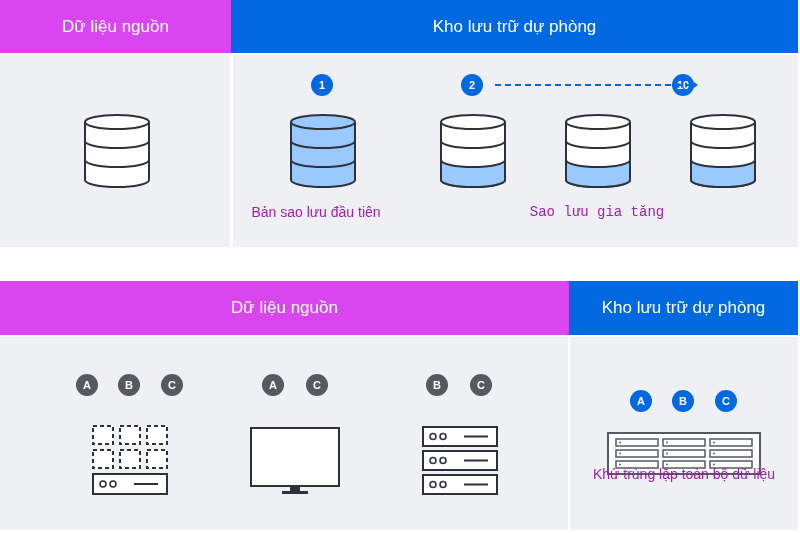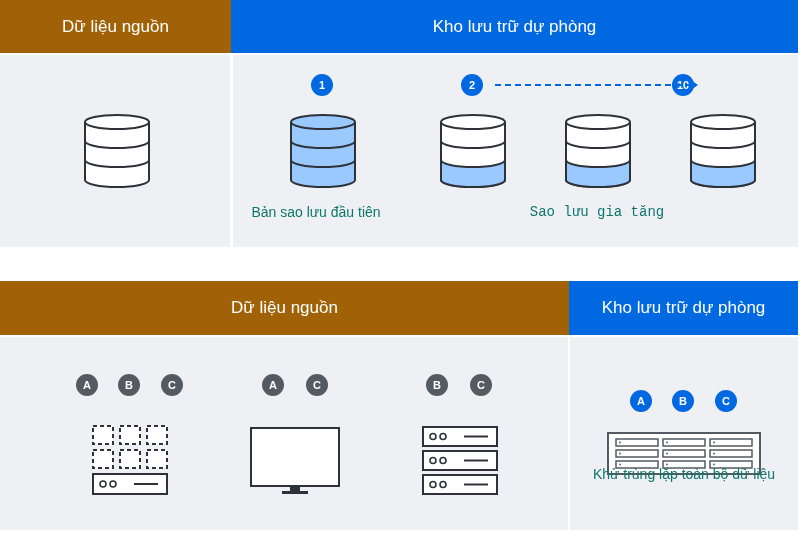--- a/index.html
+++ b/index.html
@@ -1,21 +1,21 @@
 <!DOCTYPE html>
 <html><head>
 <meta charset="utf-8">
 <style>
   html,body{margin:0;padding:0;background:#ffffff;}
   body{width:800px;height:533px;position:relative;overflow:hidden;font-family:"Liberation Sans","DejaVu Sans",sans-serif;}
   .hdr{position:absolute;color:#fff;font-size:17px;display:flex;align-items:center;justify-content:center;box-sizing:border-box;}
-  .gray{background:#a16207;}
+  .gray{background:#d946ef;}
   .blue{background:#0068e1;}
   .body{position:absolute;background:#eff0f4;}
-  .lbl{position:absolute;color:#0f766e;font-size:14px;text-align:center;white-space:nowrap;}
+  .lbl{position:absolute;color:#a21caf;font-size:14px;text-align:center;white-space:nowrap;}
   .badge{position:absolute;width:22px;height:22px;border-radius:50%;color:#fff;font-size:11px;font-weight:bold;display:flex;align-items:center;justify-content:center;}
   .badge.b{background:#0068e1;}
   .badge.g{background:#535a62;}
   svg{position:absolute;overflow:visible;}
 </style>
 </head>
 <body>
 
 <div class="hdr gray" style="left:0;top:0;width:231px;height:53px;">
   <span>Dữ liệu nguồn</span>

